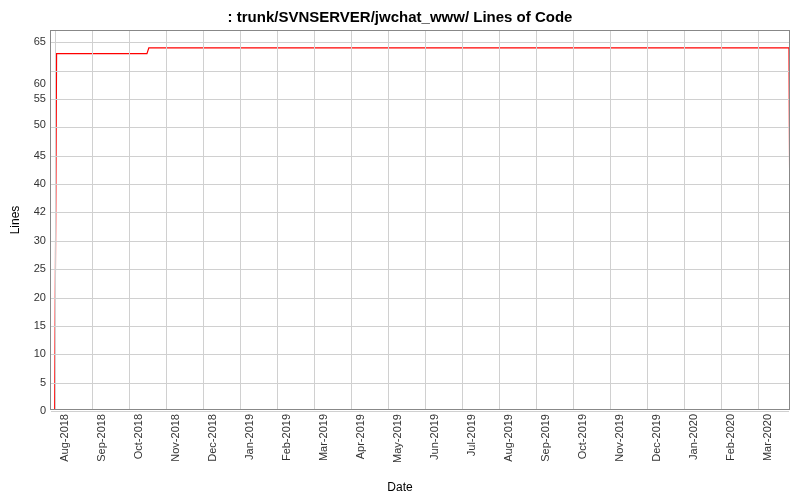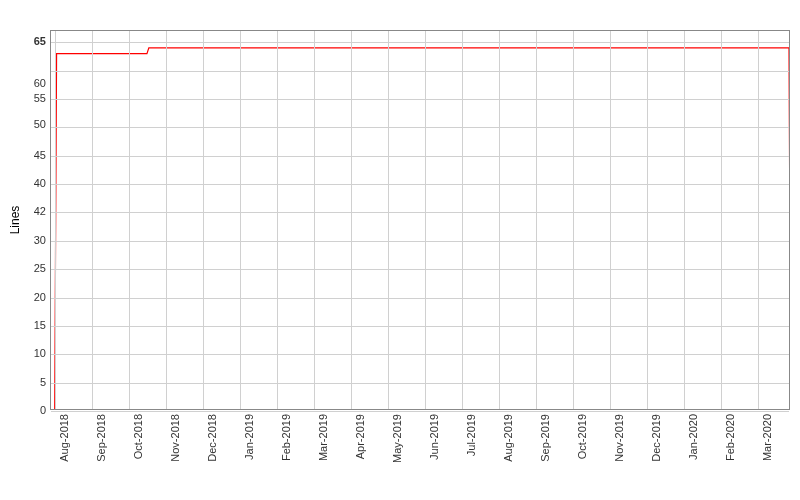--- a/index.html
+++ b/index.html
@@ -85,20 +85,21 @@
     top: 0;
     width: 100%;
     height: 100%;
     pointer-events: none;
   }
 </style>
 </head>
 <body>
 
 <div class="chart-container">
+  <div class="chart-title">: trunk/SVNSERVER/jwchat_www/ Lines of Code</div>
 
   <div class="y-axis-label">Lines</div>
 
   <div class="plot-area">
     <svg class="data-line" viewBox="0 0 740 380" preserveAspectRatio="none">
       <polyline id="series-path" fill="none" stroke="#ff0000" stroke-width="1.2" points="3.7,380.0 5.6,22.7 96.2,22.7 98.1,17.0 740.0,17.0 741.8,380.0"></polyline>
     </svg>
   <div class="grid-line-h" style="top: 380px;"></div>
       <div class="grid-line-h" style="top: 351.642px;"></div>
       <div class="grid-line-h" style="top: 323.284px;"></div>
@@ -128,34 +129,35 @@
       <div class="grid-line-v" style="left: 447.7px;"></div>
       <div class="grid-line-v" style="left: 484.7px;"></div>
       <div class="grid-line-v" style="left: 521.7px;"></div>
       <div class="grid-line-v" style="left: 558.7px;"></div>
       <div class="grid-line-v" style="left: 595.7px;"></div>
       <div class="grid-line-v" style="left: 632.7px;"></div>
       <div class="grid-line-v" style="left: 669.7px;"></div>
       <div class="grid-line-v" style="left: 706.7px;"></div>
     </div>
 
+  <div class="x-axis-label">Date</div>
 <div class="y-tick-label" style="top: 410px;">0</div>
     <div class="y-tick-label" style="top: 381.642px;">5</div>
     <div class="y-tick-label" style="top: 353.284px;">10</div>
     <div class="y-tick-label" style="top: 324.925px;">15</div>
     <div class="y-tick-label" style="top: 296.567px;">20</div>
     <div class="y-tick-label" style="top: 268.209px;">25</div>
     <div class="y-tick-label" style="top: 239.851px;">30</div>
     <div class="y-tick-label" style="top: 211.493px;">42</div>
     <div class="y-tick-label" style="top: 183.134px;">40</div>
     <div class="y-tick-label" style="top: 154.776px;">45</div>
     <div class="y-tick-label" style="top: 124px;">50</div>
     <div class="y-tick-label" style="top: 98.0597px;">55</div>
     <div class="y-tick-label" style="top: 83px;">60</div>
-    <div class="y-tick-label" style="top: 41.3433px; font-weight: bold;">65</div>
+    <div class="y-tick-label" style="top: 41.3433px;">65</div>
     <div class="x-tick-label" style="left: 57.7px;">Aug-2018</div>
     <div class="x-tick-label" style="left: 94.7px;">Sep-2018</div>
     <div class="x-tick-label" style="left: 131.7px;">Oct-2018</div>
     <div class="x-tick-label" style="left: 168.7px;">Nov-2018</div>
     <div class="x-tick-label" style="left: 205.7px;">Dec-2018</div>
     <div class="x-tick-label" style="left: 242.7px;">Jan-2019</div>
     <div class="x-tick-label" style="left: 279.7px;">Feb-2019</div>
     <div class="x-tick-label" style="left: 316.7px;">Mar-2019</div>
     <div class="x-tick-label" style="left: 353.7px;">Apr-2019</div>
     <div class="x-tick-label" style="left: 390.7px;">May-2019</div>

